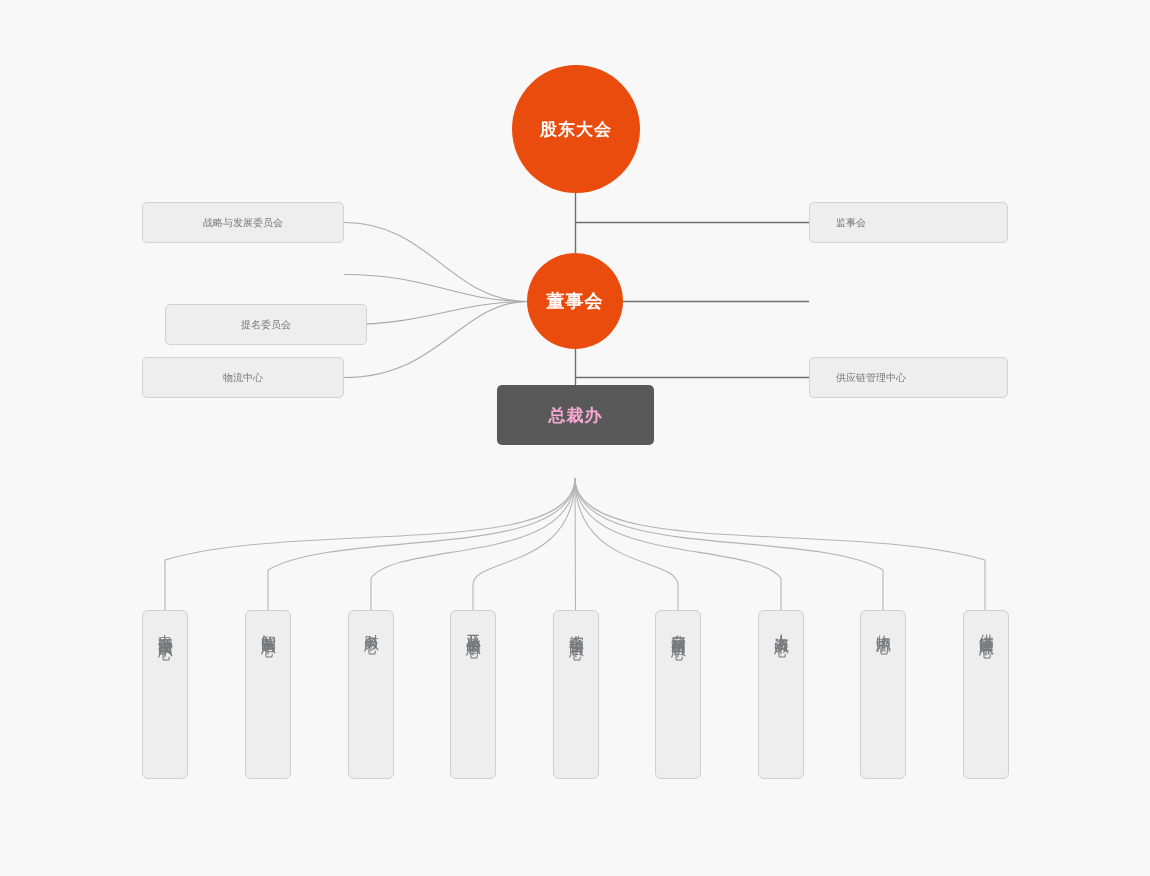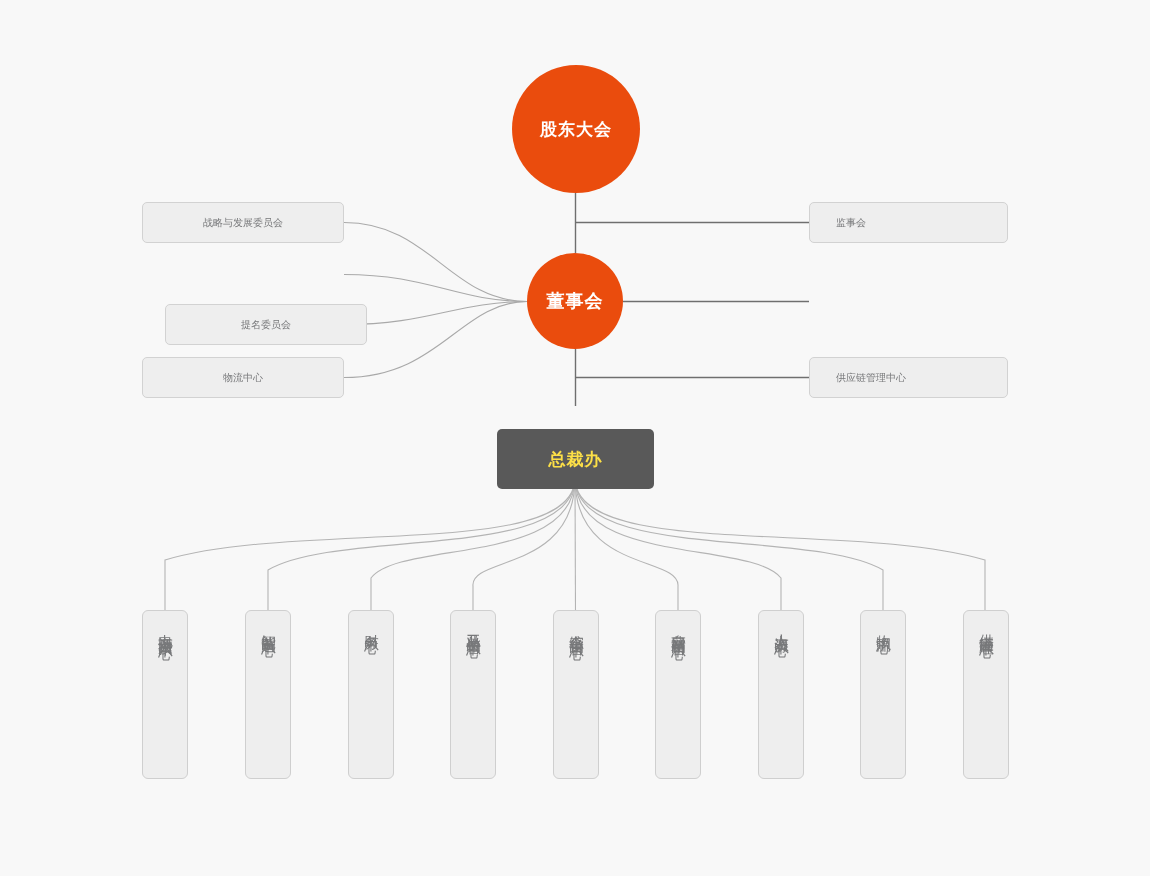--- a/index.html
+++ b/index.html
@@ -53,25 +53,25 @@
     top: 253px;
     width: 96px;
     height: 96px;
     font-size: 18px;
   }
 
   
   #node-president {
     position: absolute;
     left: 497px;
-    top: 429px;
+    top: 385px;
     width: 157px;
     height: 60px;
     background: #595959;
-    color: #fde047;
+    color: #f9a8d4;
     border-radius: 5px;
     display: flex;
     align-items: center;
     justify-content: center;
     font-size: 17px;
     font-weight: bold;
     letter-spacing: 1px;
     box-sizing: border-box;
   }
 

